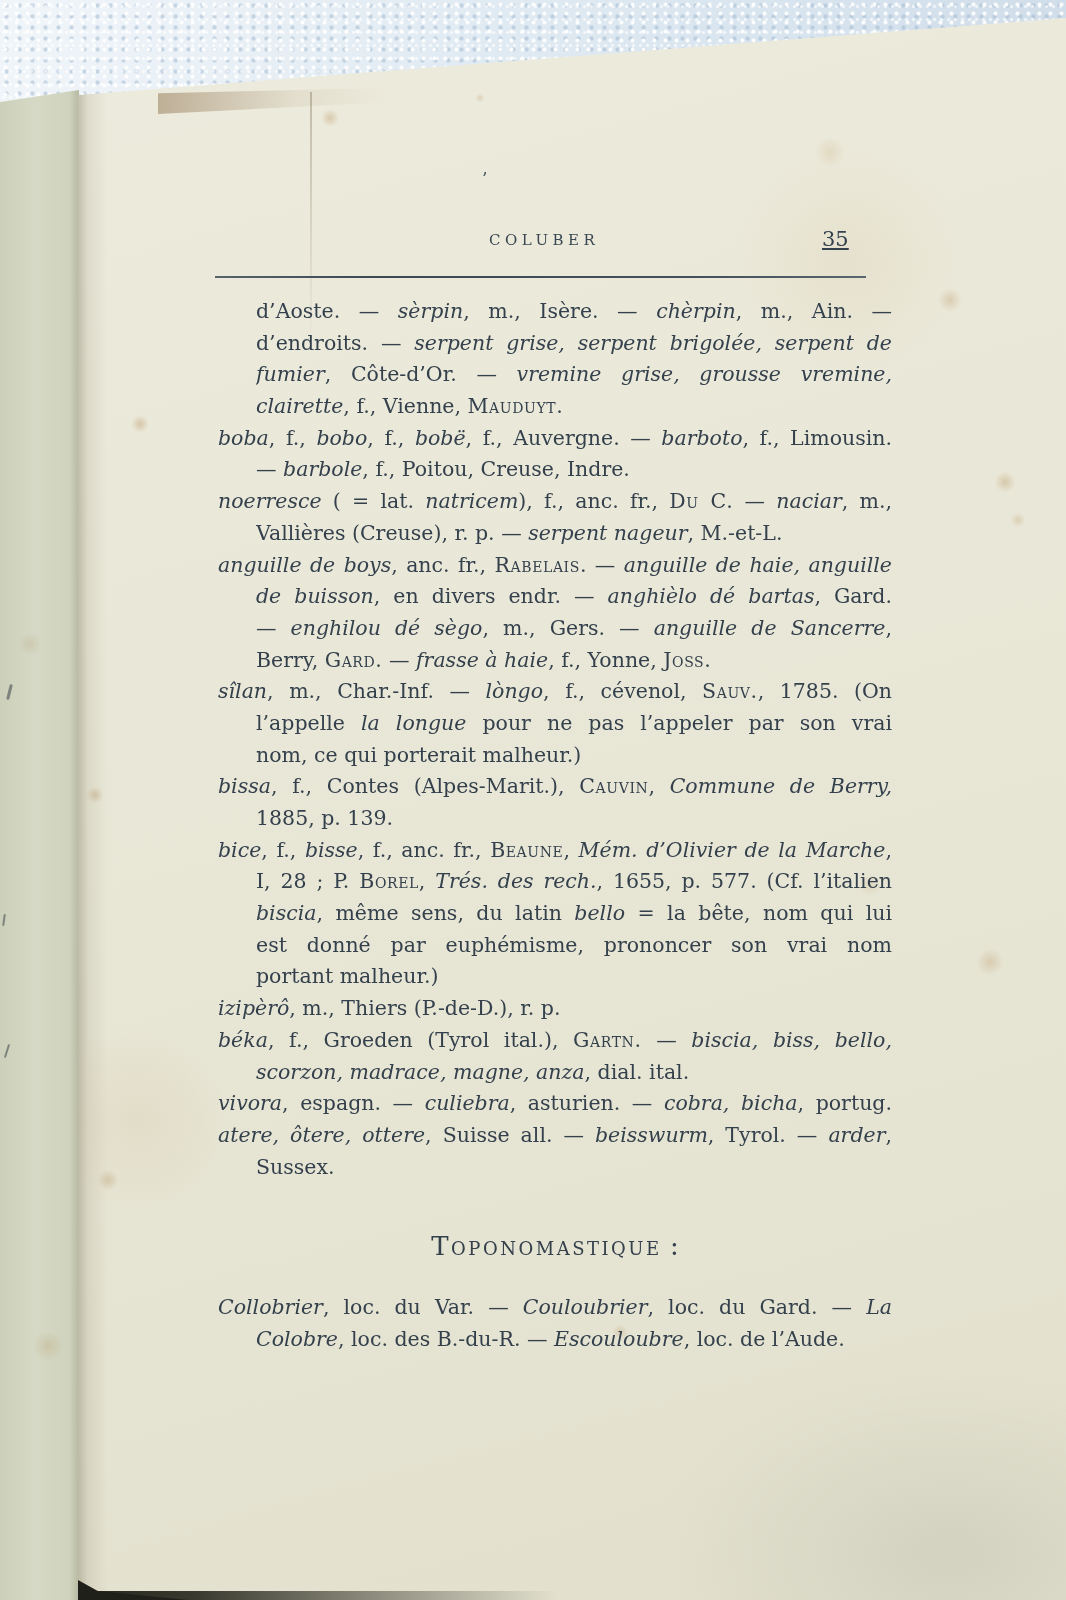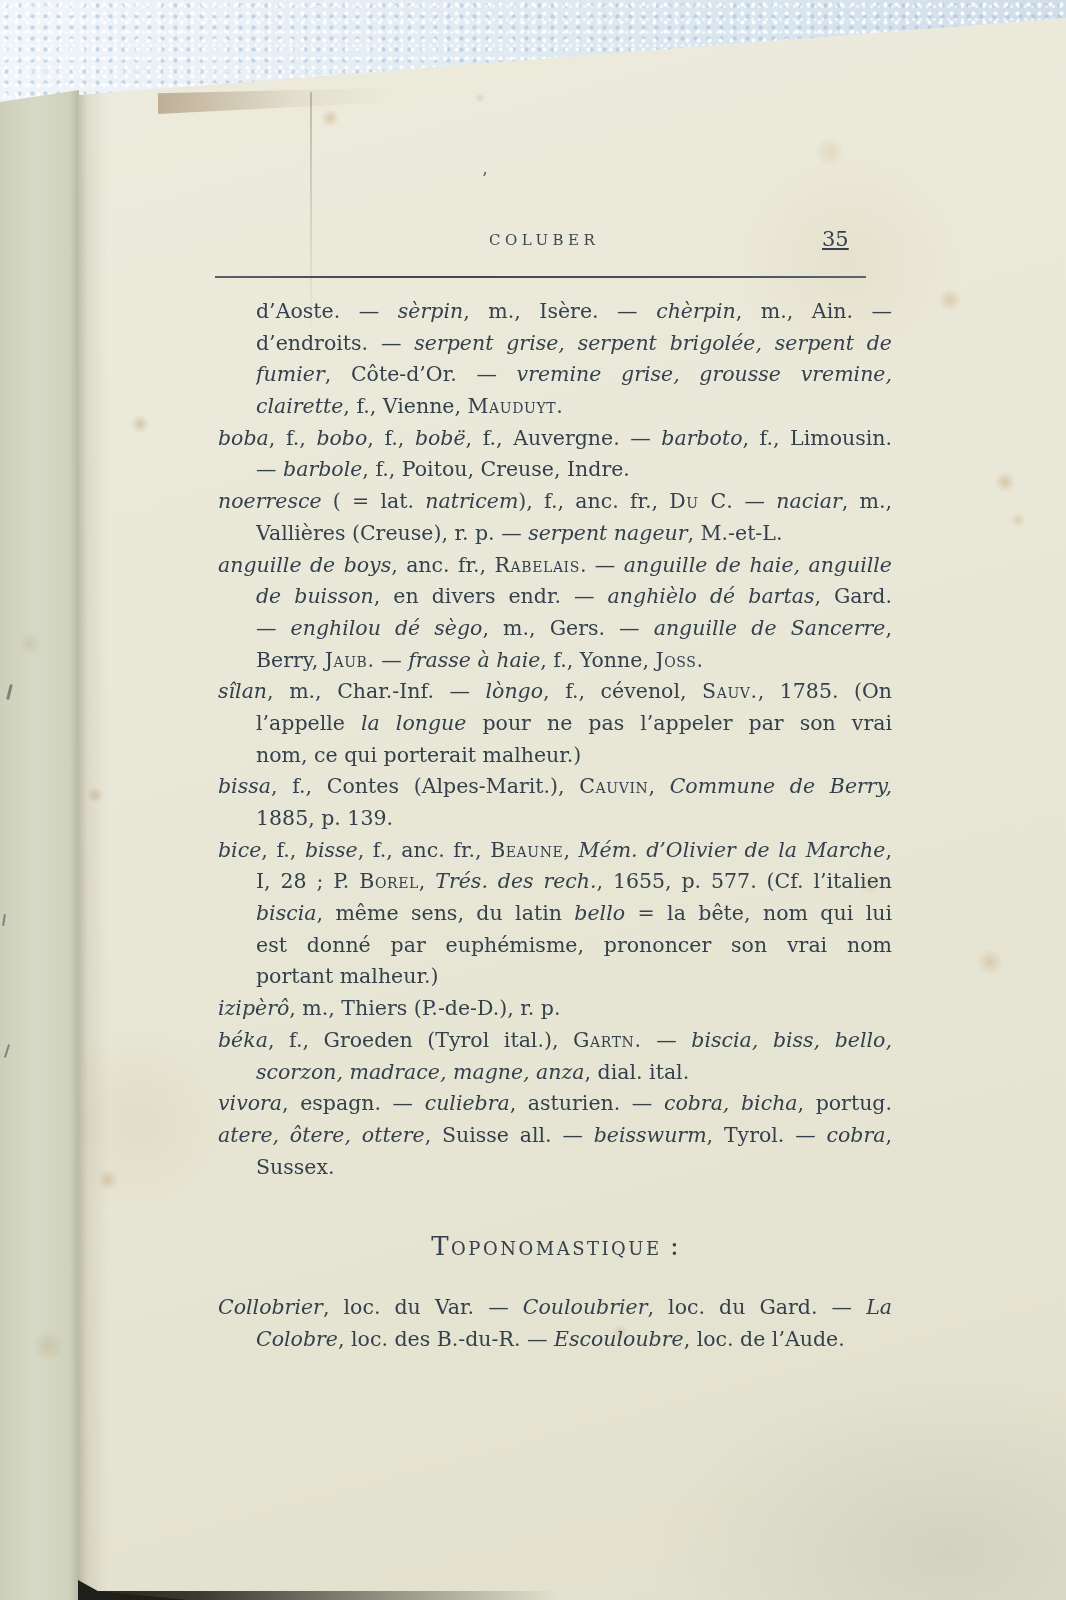--- a/index.html
+++ b/index.html
@@ -111,36 +111,36 @@
         <div class="tline ind just"><span class="r">d’endroits. — </span><span class="i">serpent grise, serpent brigolée, serpent de</span></div>
         <div class="tline ind just"><span class="i">fumier</span><span class="r">, Côte-d’Or. — </span><span class="i">vremine grise, grousse vremine,</span></div>
         <div class="tline ind"><span class="i">clairette</span><span class="r">, f., Vienne, </span><span class="sc">Mauduyt</span><span class="r">.</span></div>
         <div class="tline just"><span class="i">boba</span><span class="r">, f., </span><span class="i">bobo</span><span class="r">, f., </span><span class="i">bobë</span><span class="r">, f., Auvergne. — </span><span class="i">barboto</span><span class="r">, f., Limousin.</span></div>
         <div class="tline ind"><span class="r">— </span><span class="i">barbole</span><span class="r">, f., Poitou, Creuse, Indre.</span></div>
         <div class="tline just"><span class="i">noerresce</span><span class="r"> ( = lat. </span><span class="i">natricem</span><span class="r">), f., anc. fr., </span><span class="sc">Du C.</span><span class="r"> — </span><span class="i">naciar</span><span class="r">, m.,</span></div>
         <div class="tline ind"><span class="r">Vallières (Creuse), r. p. — </span><span class="i">serpent nageur</span><span class="r">, M.-et-L.</span></div>
         <div class="tline just"><span class="i">anguille de boys</span><span class="r">, anc. fr., </span><span class="sc">Rabelais</span><span class="r">. — </span><span class="i">anguille de haie, anguille</span></div>
         <div class="tline ind just"><span class="i">de buisson</span><span class="r">, en divers endr. — </span><span class="i">anghièlo dé bartas</span><span class="r">, Gard.</span></div>
         <div class="tline ind just"><span class="r">— </span><span class="i">enghilou dé sègo</span><span class="r">, m., Gers. — </span><span class="i">anguille de Sancerre</span><span class="r">,</span></div>
-        <div class="tline ind"><span class="r">Berry, </span><span class="sc">Jaub.</span><span class="r"> — </span><span class="i">frasse à haie</span><span class="r">, f., Yonne, </span><span class="sc">Joss</span><span class="r">.</span></div>
+        <div class="tline ind"><span class="r">Berry, </span><span class="sc">Gard.</span><span class="r"> — </span><span class="i">frasse à haie</span><span class="r">, f., Yonne, </span><span class="sc">Joss</span><span class="r">.</span></div>
         <div class="tline just"><span class="i">sîlan</span><span class="r">, m., Char.-Inf. — </span><span class="i">lòngo</span><span class="r">, f., cévenol, </span><span class="sc">Sauv.</span><span class="r">, 1785. (On</span></div>
         <div class="tline ind just"><span class="r">l’appelle </span><span class="i">la longue</span><span class="r"> pour ne pas l’appeler par son vrai</span></div>
         <div class="tline ind"><span class="r">nom, ce qui porterait malheur.)</span></div>
         <div class="tline just"><span class="i">bissa</span><span class="r">, f., Contes (Alpes-Marit.), </span><span class="sc">Cauvin</span><span class="r">, </span><span class="i">Commune de Berry,</span></div>
         <div class="tline ind"><span class="r">1885, p. 139.</span></div>
         <div class="tline just"><span class="i">bice</span><span class="r">, f., </span><span class="i">bisse</span><span class="r">, f., anc. fr., </span><span class="sc">Beaune</span><span class="r">, </span><span class="i">Mém. d’Olivier de la Marche</span><span class="r">,</span></div>
         <div class="tline ind just"><span class="r">I, 28 ; P. </span><span class="sc">Borel</span><span class="r">, </span><span class="i">Trés. des rech.</span><span class="r">, 1655, p. 577. (Cf. l’italien</span></div>
         <div class="tline ind just"><span class="i">biscia</span><span class="r">, même sens, du latin </span><span class="i">bello</span><span class="r"> = la bête, nom qui lui</span></div>
         <div class="tline ind just"><span class="r">est donné par euphémisme, prononcer son vrai nom</span></div>
         <div class="tline ind"><span class="r">portant malheur.)</span></div>
         <div class="tline"><span class="i">izipèrô</span><span class="r">, m., Thiers (P.-de-D.), r. p.</span></div>
         <div class="tline just"><span class="i">béka</span><span class="r">, f., Groeden (Tyrol ital.), </span><span class="sc">Gartn.</span><span class="r"> — </span><span class="i">biscia, biss, bello,</span></div>
         <div class="tline ind"><span class="i">scorzon, madrace, magne, anza</span><span class="r">, dial. ital.</span></div>
         <div class="tline just"><span class="i">vivora</span><span class="r">, espagn. — </span><span class="i">culiebra</span><span class="r">, asturien. — </span><span class="i">cobra, bicha</span><span class="r">, portug.</span></div>
-        <div class="tline just"><span class="i">atere, ôtere, ottere</span><span class="r">, Suisse all. — </span><span class="i">beisswurm</span><span class="r">, Tyrol. — </span><span class="i">cobra</span><span class="r">,</span></div>
+        <div class="tline just"><span class="i">atere, ôtere, ottere</span><span class="r">, Suisse all. — </span><span class="i">beisswurm</span><span class="r">, Tyrol. — </span><span class="i">arder</span><span class="r">,</span></div>
         <div class="tline ind"><span class="r">Sussex.</span></div>
       </div>
     <div class="section-heading">
       <span class="sc">Toponomastique</span><span> :</span>
     </div>
     <div id="toponomastique">
         <div class="tline just"><span class="i">Collobrier</span><span class="r">, loc. du Var. — </span><span class="i">Couloubrier</span><span class="r">, loc. du Gard. — </span><span class="i">La</span></div>
         <div class="tline ind"><span class="i">Colobre</span><span class="r">, loc. des B.-du-R. — </span><span class="i">Escouloubre</span><span class="r">, loc. de l’Aude.</span></div>
       </div>
   </div>

